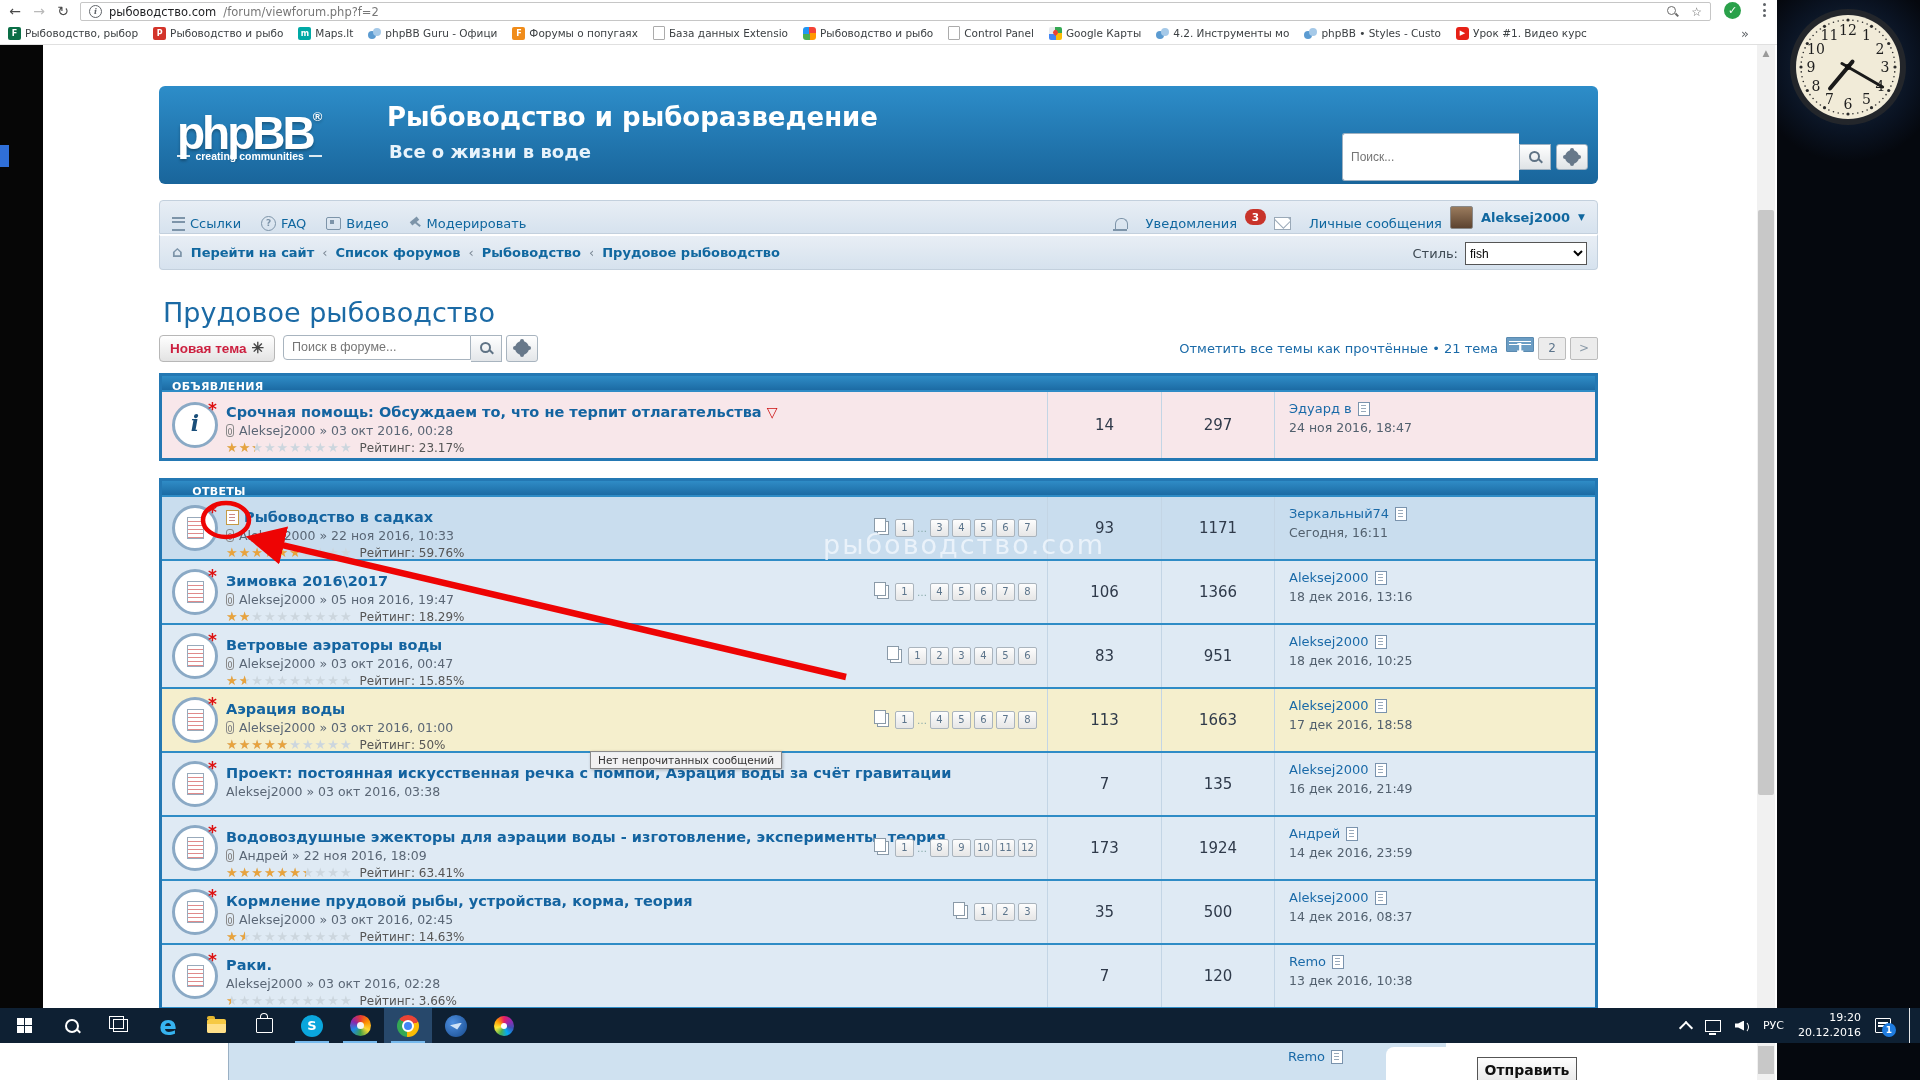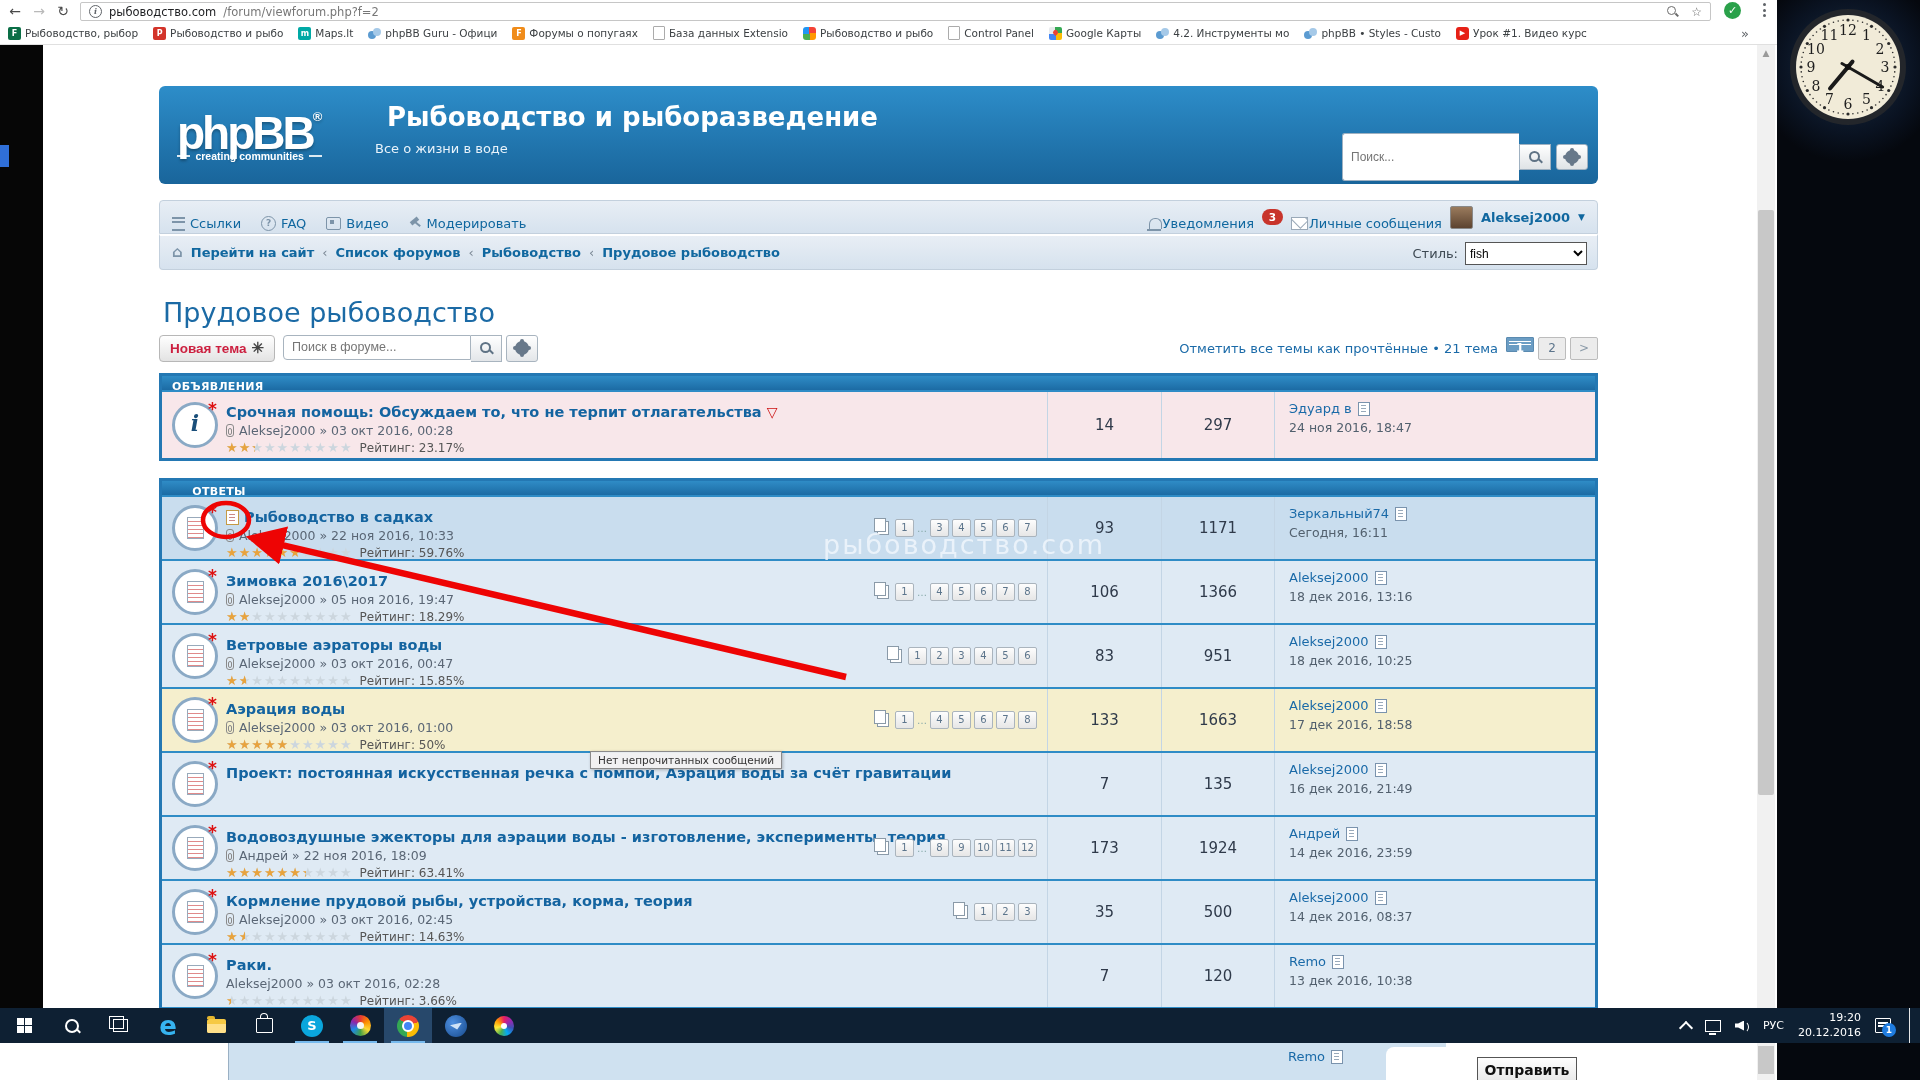--- a/index.html
+++ b/index.html
@@ -40,40 +40,40 @@
   #leftstrip{position:absolute;left:0;top:0;width:43px;height:963px;background:#060606;}
   #leftstrip .bluesq{position:absolute;left:0;top:100px;width:9px;height:22px;background:#2f6fd8;}
   
   #banner{position:absolute;left:159px;top:41px;width:1439px;height:98px;border-radius:6px;background:linear-gradient(180deg,#2d8dc9 0%,#19659b 100%);}
   #logo{position:absolute;left:18px;top:20px;color:#fff;}
   #logo .lg-main{font-size:46px;font-weight:700;letter-spacing:-3px;text-shadow:0 2px 3px rgba(0,0,0,.3);font-family:"Liberation Sans",sans-serif;}
   #logo sup{font-size:13px;letter-spacing:0;vertical-align:28px;}
   #logo .lg-tag{display:flex;align-items:center;gap:5px;margin-top:-10px;font:700 10.5px "Liberation Sans",sans-serif;}
   #logo .lg-tag::before,#logo .lg-tag::after{content:'';height:2px;background:rgba(255,255,255,.85);flex:1;}
   #b-title{position:absolute;left:228px;top:16px;font-size:26px;font-weight:700;color:#fff;}
-  #b-sub{position:absolute;left:216px;top:55px;font-size:13px;color:#e8f3fb;}
+  #b-sub{position:absolute;left:230px;top:55px;font-size:18px;color:#e8f3fb;font-weight:bold;}
   #b-search{position:absolute;right:10px;top:47px;display:flex;align-items:center;}
   #b-search input{width:160px;height:22px;border:1px solid #9fb1c1;border-right:none;border-radius:3px 0 0 3px;padding:12px 8px;font-size:12px;color:#333;outline:none;}
   .hbtn{width:30px;height:24px;background:linear-gradient(#fff,#dfe3e6);border:1px solid #9fb1c1;display:flex;align-items:center;justify-content:center;}
   .hbtn.gearbtn{margin-left:5px;border-radius:3px;}
   .magi{position:relative;width:13px;height:13px;}
   .magi::before{content:'';position:absolute;left:0;top:0;width:7px;height:7px;border:2px solid #5f7385;border-radius:50%;}
   .magi::after{content:'';position:absolute;left:9px;top:9px;width:5px;height:2px;background:#5f7385;transform:rotate(45deg);}
   .geari{width:14px;height:14px;border-radius:50%;background:radial-gradient(circle 2.5px at center,#fff 0 2.5px,#67788a 2.5px);position:relative;}
   .geari::before{content:'';position:absolute;left:5px;top:-2px;width:4px;height:18px;background:#67788a;}
   .geari::after{content:'';position:absolute;left:-2px;top:5px;width:18px;height:4px;background:#67788a;}
   .geari::before,.geari::after{border-radius:2px;}
   
   .navband{position:absolute;left:159px;width:1439px;background:linear-gradient(#e8eef5,#d6e2ee);border:1px solid #c3d0dd;box-sizing:border-box;}
   #nav1{top:155px;height:34px;border-radius:4px 4px 0 0;}
   #nav2{top:189px;height:36px;border-top:2px solid #fff;border-radius:0 0 4px 4px;}
   .n-left{display:flex;gap:20px;padding-left:12px;height:100%;align-items:center;}
   .nlink{display:flex;gap:5px;align-items:center;font-size:13px;color:#10679f;margin-top:13px;}
   .n-right{position:absolute;right:12px;top:0;height:100%;display:flex;gap:8px;align-items:center;}
-  .n-right .nlink{gap:1px;}
+  .n-right .nlink{gap:18px;}
   .badge3{background:#c8342b;color:#fff;border-radius:9px;min-width:17px;height:16px;font:700 10.5px/16px "DejaVu Sans",sans-serif;text-align:center;padding:0 2px;}
   #avatar{width:21px;height:21px;border-radius:2px;background:linear-gradient(#9a7b5d,#5c4330);border:1px solid #888;}
   #username{font-size:13px;font-weight:700;color:#10679f;}
   .dca{font-size:9px;color:#10679f;}
   
   .i-lines{width:13px;height:10px;border-top:2px solid #7d94a9;border-bottom:2px solid #7d94a9;position:relative;}
   .i-lines::after{content:'';position:absolute;left:0;top:2px;width:13px;height:2px;background:#7d94a9;}
   .i-q{width:13px;height:13px;border:1.5px solid #7d94a9;border-radius:50%;font:700 9px/13px "DejaVu Sans",sans-serif;color:#7d94a9;text-align:center;}
   .i-vid{width:13px;height:11px;border:1.5px solid #7d94a9;border-radius:2px;position:relative;}
   .i-vid::after{content:'';position:absolute;left:3px;top:2px;width:4px;height:4px;background:#7d94a9;}
@@ -589,39 +589,42 @@
                   <span class="pgi"></span>
                   <span class="pbtn">1</span>
                   <span class="pdots">…</span>
                   <span class="pbtn">4</span>
                   <span class="pbtn">5</span>
                   <span class="pbtn">6</span>
                   <span class="pbtn">7</span>
                   <span class="pbtn">8</span>
                 </div>
               </div>
-              <div class="c-num">133</div>
+              <div class="c-num">113</div>
               <div class="c-num c-vw">1663</div>
               <div class="c-last">
                 <div class="lu">
                   <a class="lname">Aleksej2000</a>
                   <span class="sico"></span>
                 </div>
                 <div class="ldate">17 дек 2016, 18:58</div>
               </div>
             </div>
             <div class="trow">
               <div class="c-main">
                 <div class="ticon">
                   <span class="sheet"></span>
                   <span class="rstar">*</span>
                 </div>
                 <div class="tmain">
                   <div class="tline">
                     <a class="ttl">Проект: постоянная искусственная речка с помпой, Аэрация воды за счёт гравитации</a>
+                  </div>
+                  <div class="aline">
+                    <span>Aleksej2000 » 03 окт 2016, 03:38</span>
                   </div>
                 </div>
               </div>
               <div class="c-num">7</div>
               <div class="c-num c-vw">135</div>
               <div class="c-last">
                 <div class="lu">
                   <a class="lname">Aleksej2000</a>
                   <span class="sico"></span>
                 </div>

